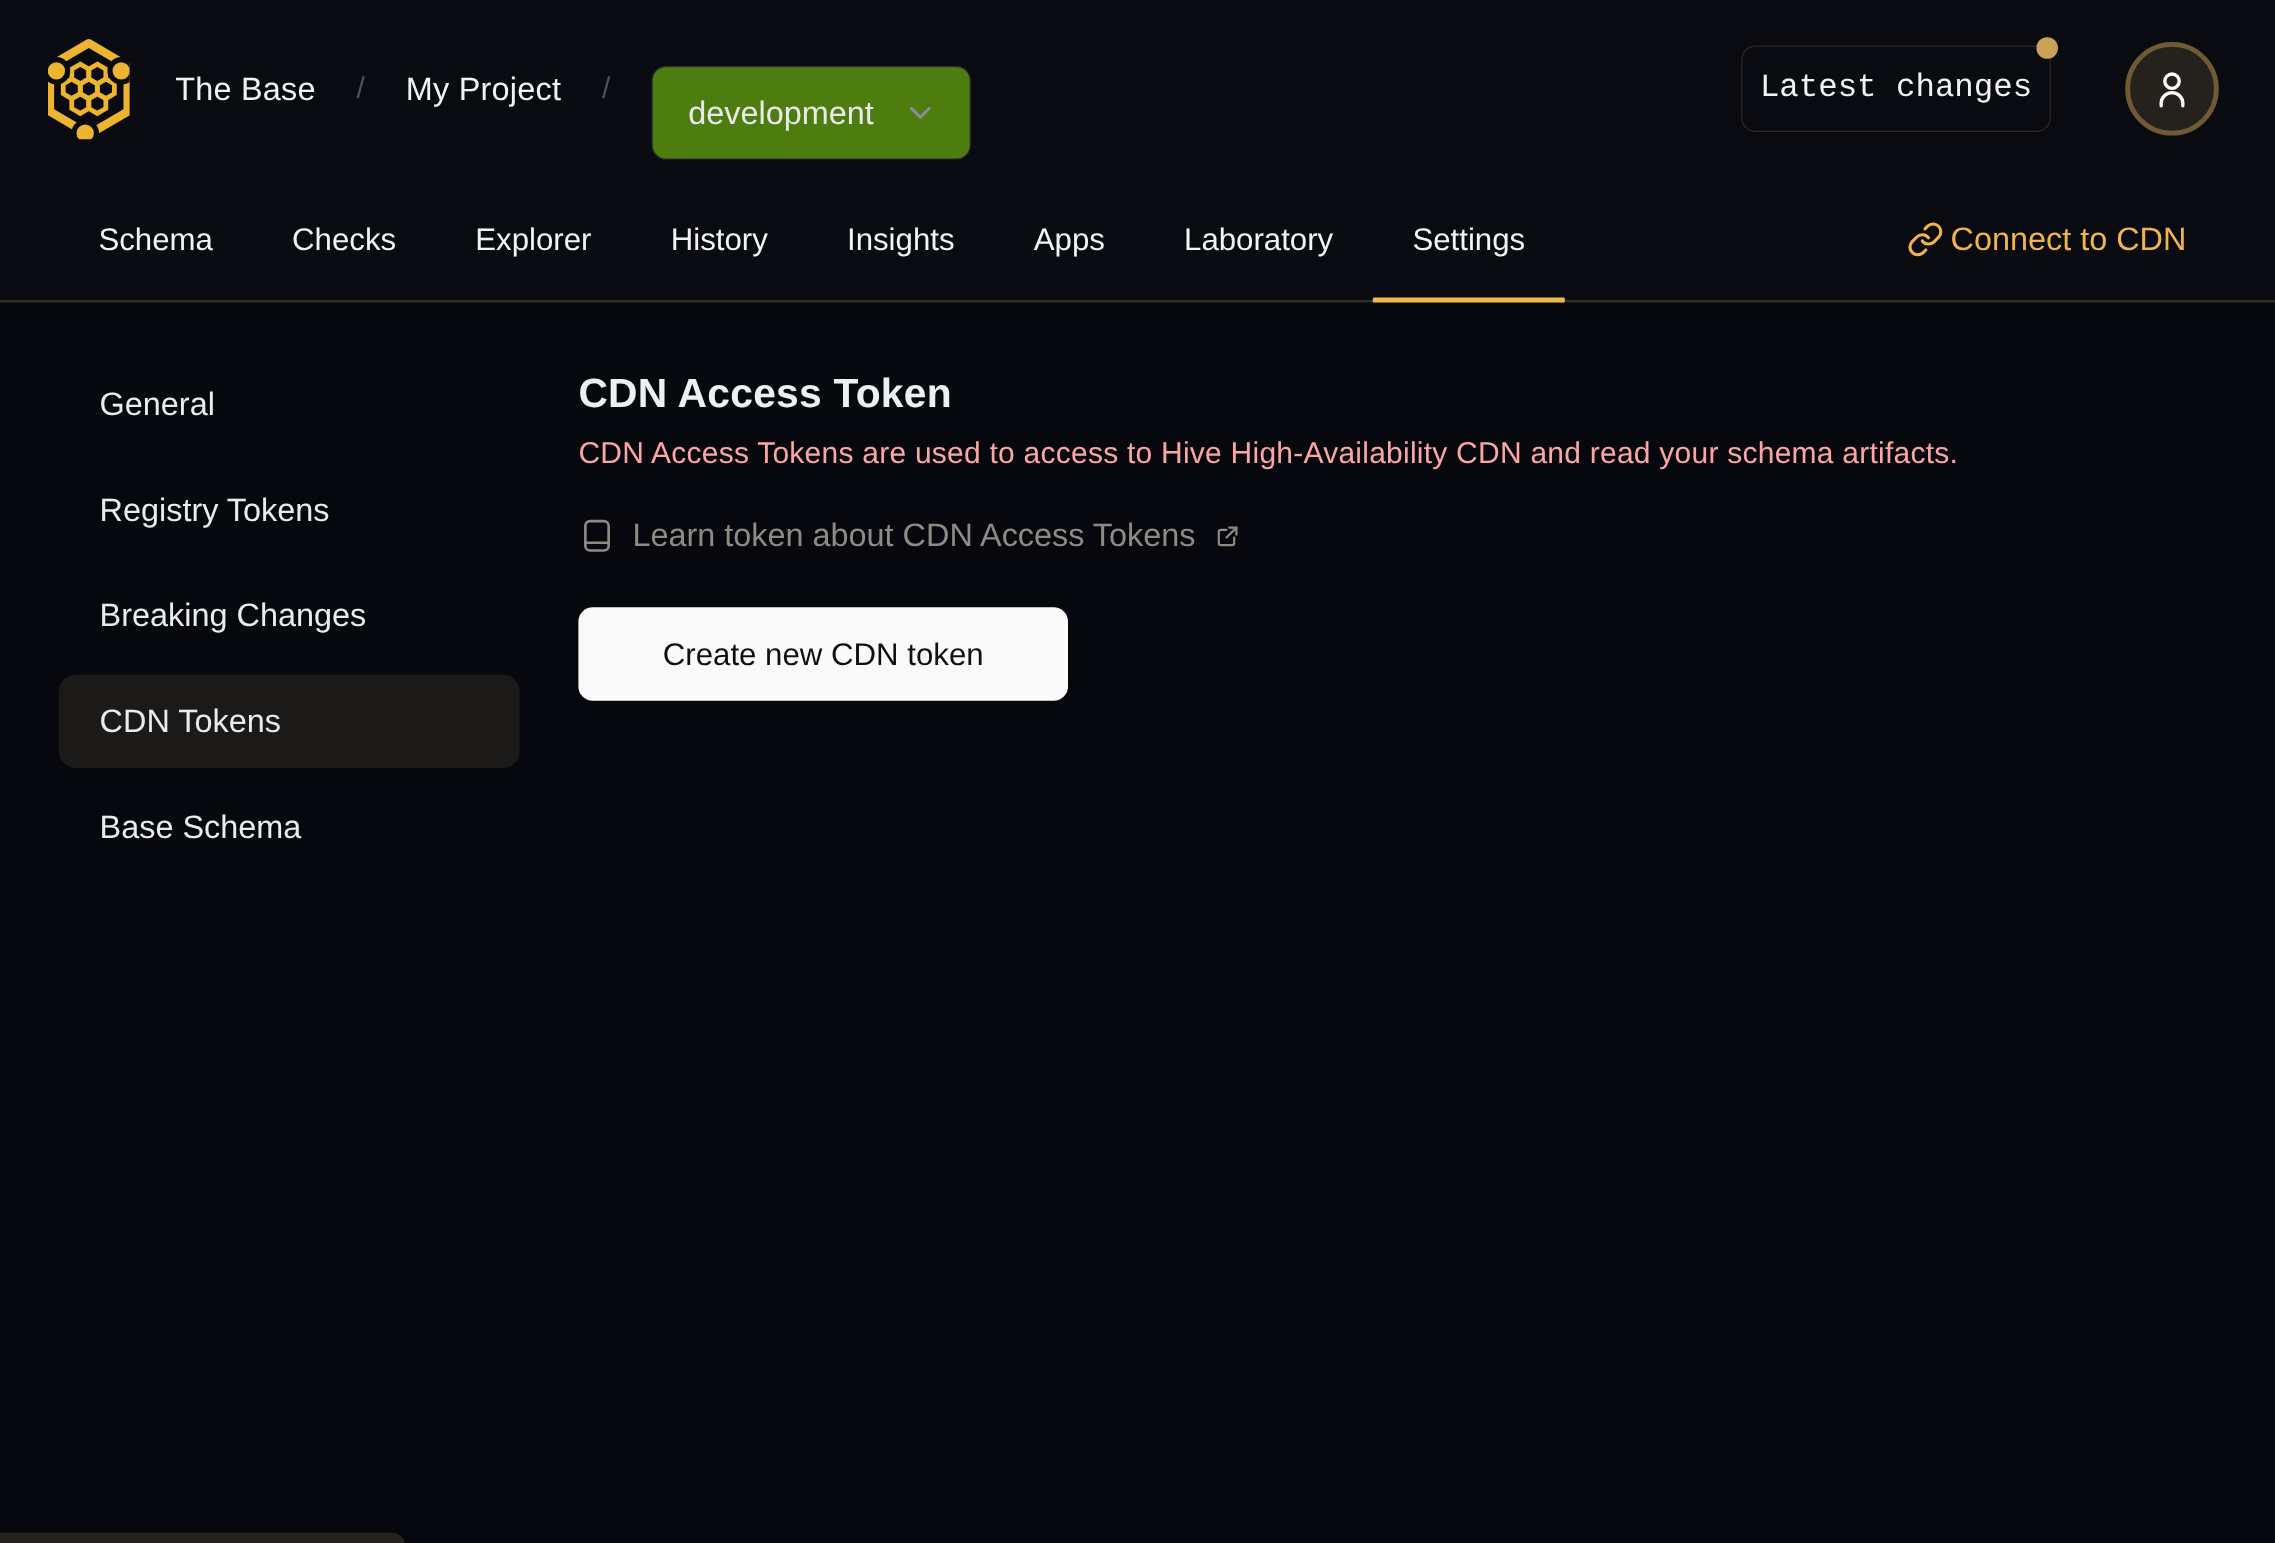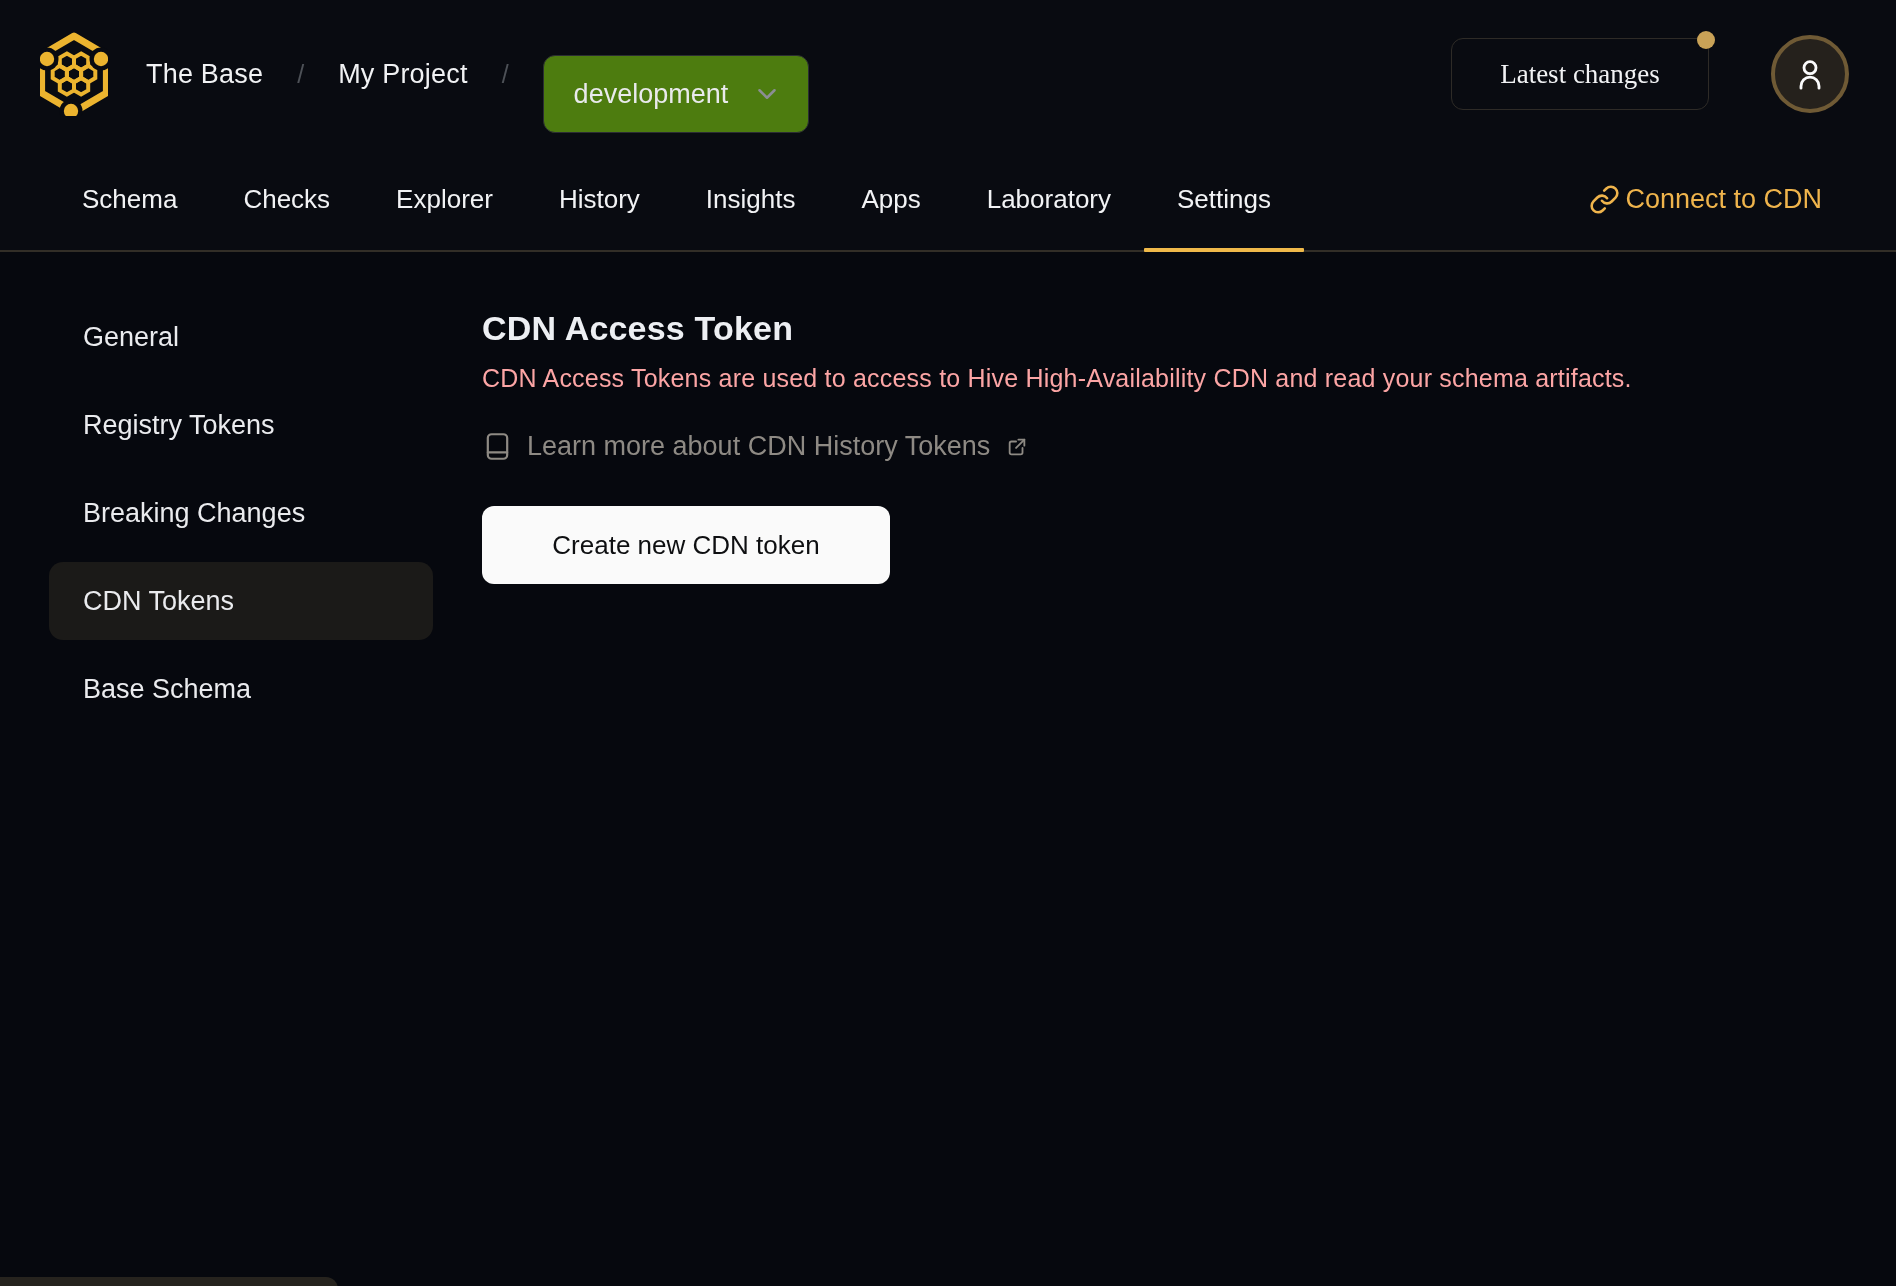--- a/index.html
+++ b/index.html
@@ -38,21 +38,21 @@
 
   .header-right { margin-left:auto; display:flex; align-items:center; gap:62px; }
   .latest-changes {
     position:relative;
     width:258px; height:72px;
     display:flex; align-items:center; justify-content:center;
     background:transparent;
     border:1px solid #2e2b27;
     border-radius:12px;
     font-size:27px; color:#f1f2f4;
-    font-family:Liberation Serif, serif;
+    font-family:Liberation Mono, monospace;
     cursor:pointer;
   }
   .notif-dot {
     position:absolute; top:-8px; right:-7px;
     width:18px; height:18px; border-radius:50%;
     background:#c9a257;
   }
   .avatar {
     width:78px; height:78px; border-radius:50%;
     background:#25211c;
@@ -229,21 +229,21 @@
 
   <main class="main">
     <h1 class="page-title">CDN Access Token</h1>
     <p class="page-desc">CDN Access Tokens are used to access to Hive High-Availability CDN and read your schema artifacts.</p>
 
     <div class="learn-more">
       <svg class="book" viewBox="0 0 24 24" fill="none" stroke="currentColor" stroke-width="1.7" stroke-linecap="round" stroke-linejoin="round">
         <rect x="4.5" y="2.5" width="15" height="19" rx="3"></rect>
         <line x1="4.5" y1="16.5" x2="19.5" y2="16.5"></line>
       </svg>
-      <span>Learn more about CDN History Tokens</span>
+      <span>Learn token about CDN Access Tokens</span>
       <svg class="ext" viewBox="0 0 24 24" fill="none" stroke="currentColor" stroke-width="2" stroke-linecap="round" stroke-linejoin="round">
         <path d="M18 13v5a2 2 0 0 1-2 2H6a2 2 0 0 1-2-2V8a2 2 0 0 1 2-2h5"></path>
         <path d="M13.5 4H20v6.5"></path>
         <path d="M11 13L20 4"></path>
       </svg>
     </div>
 
     <button class="create-btn">Create new CDN token</button>
   </main>
 </div>

